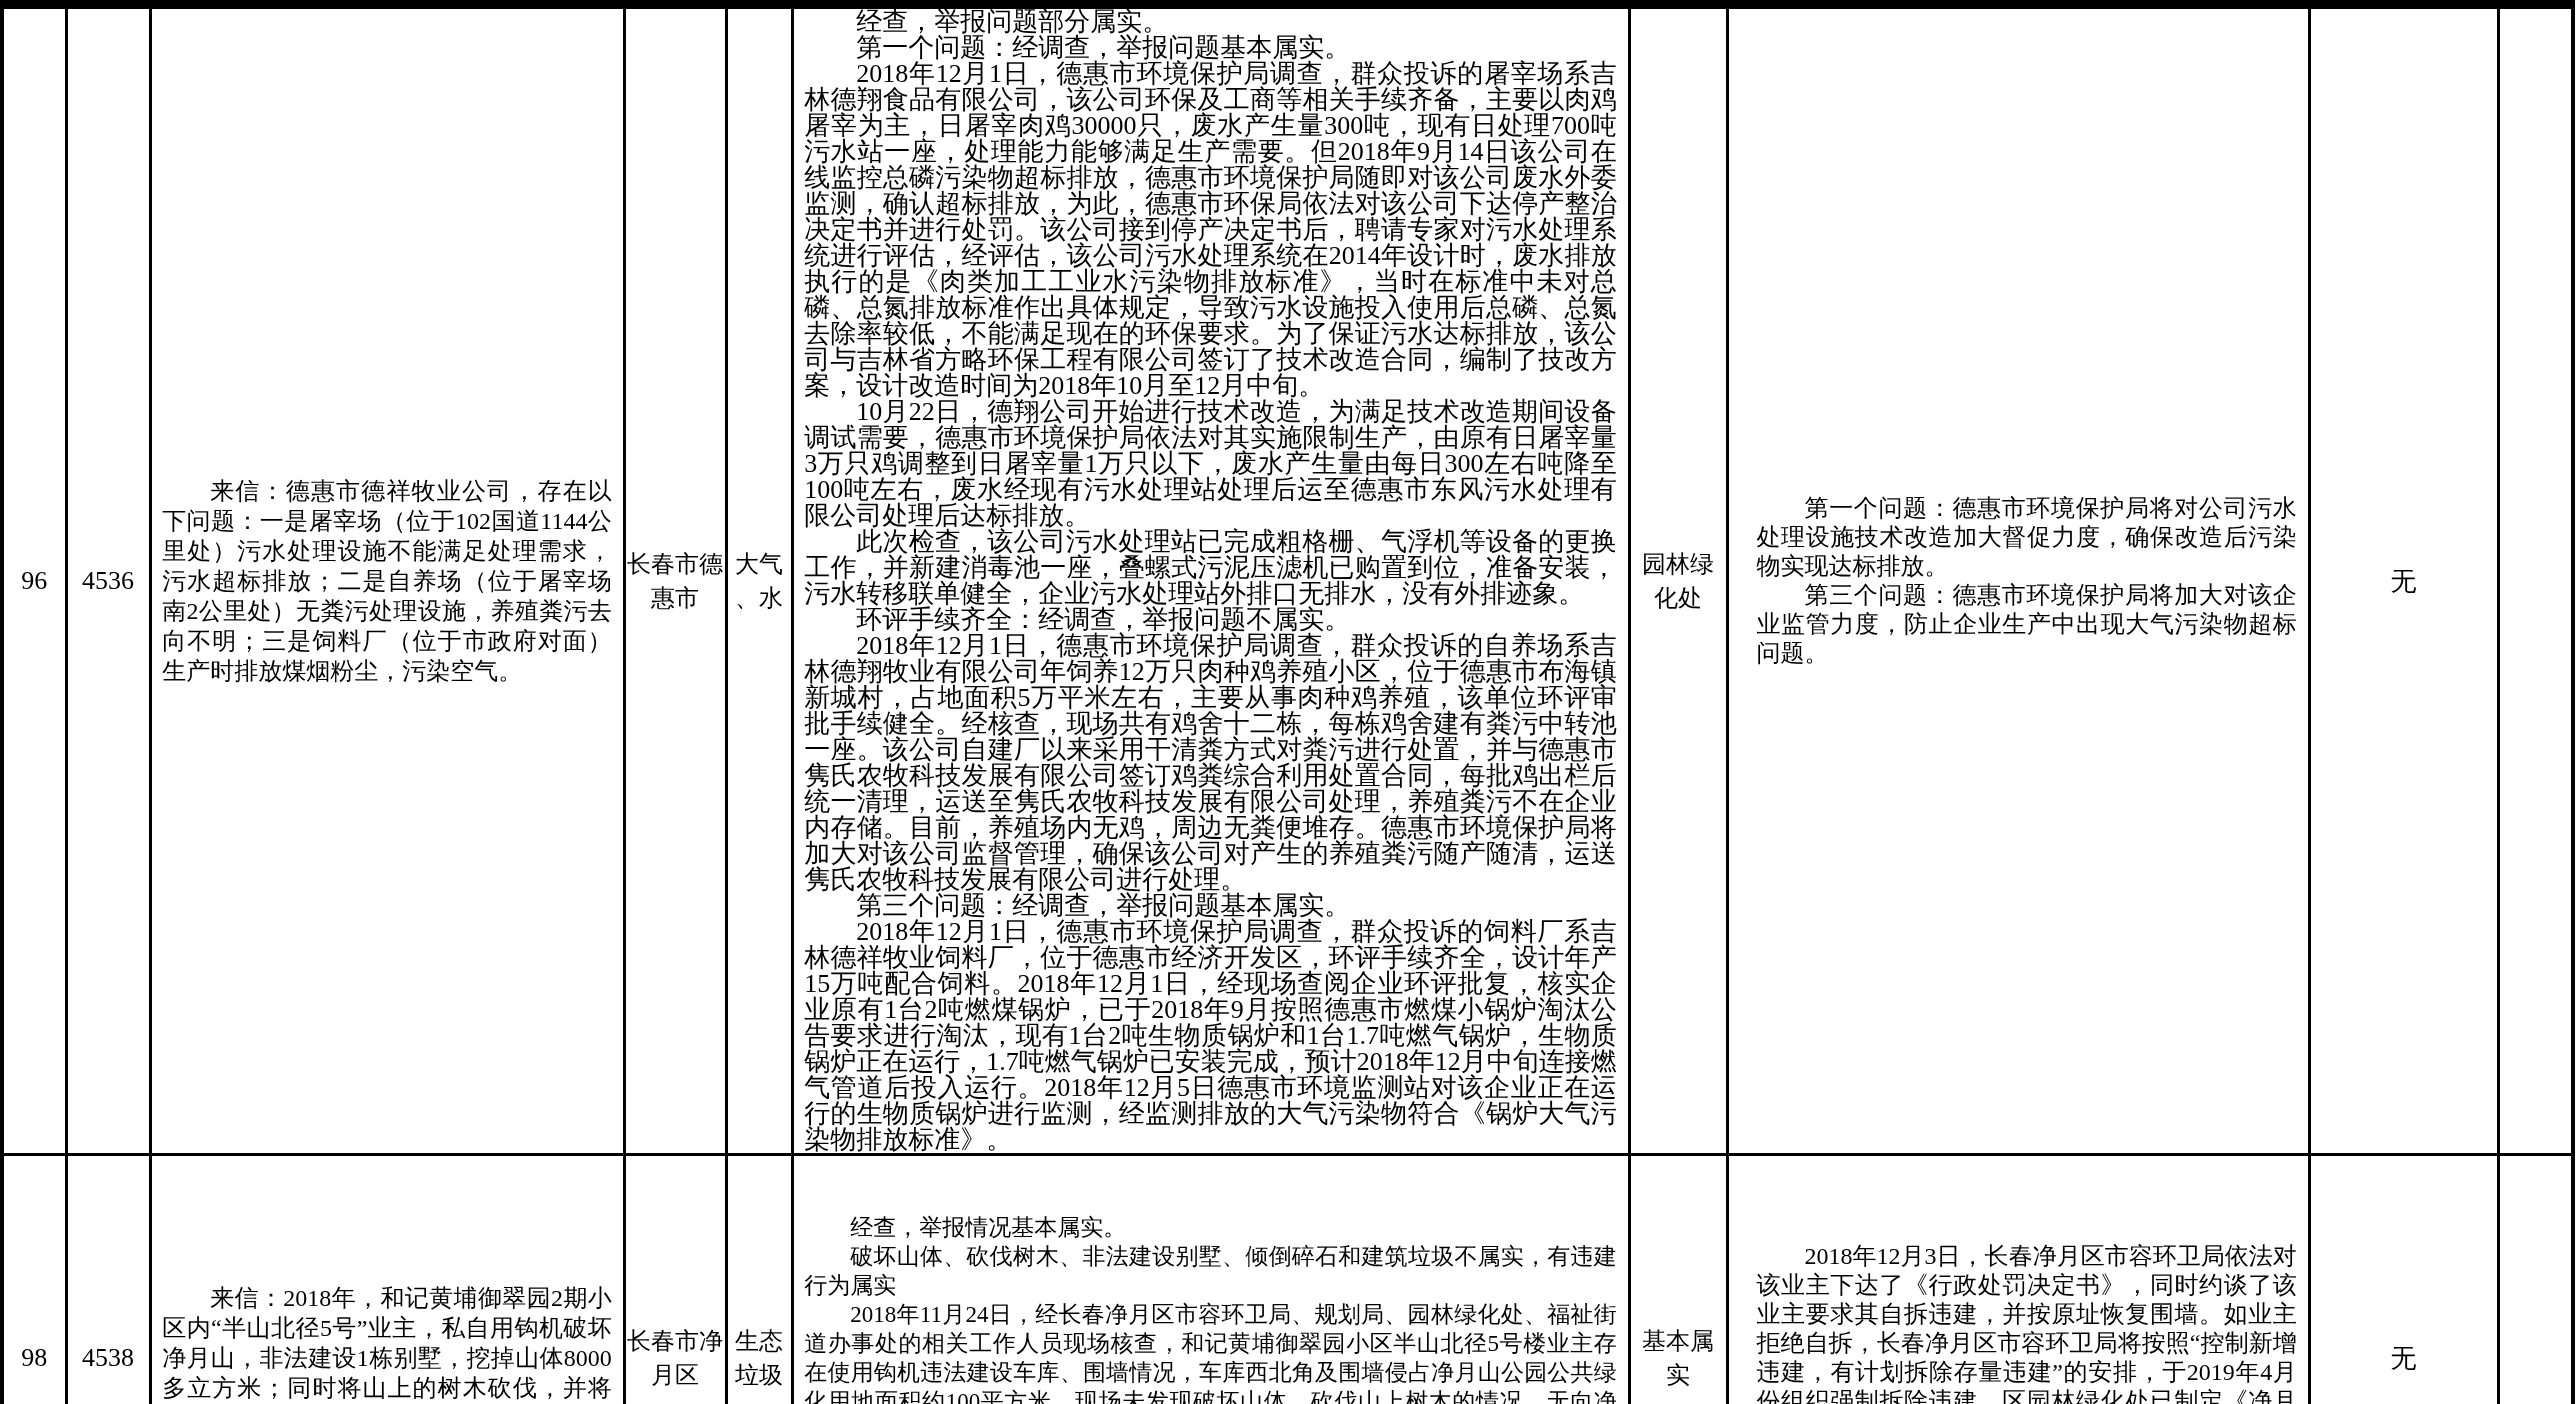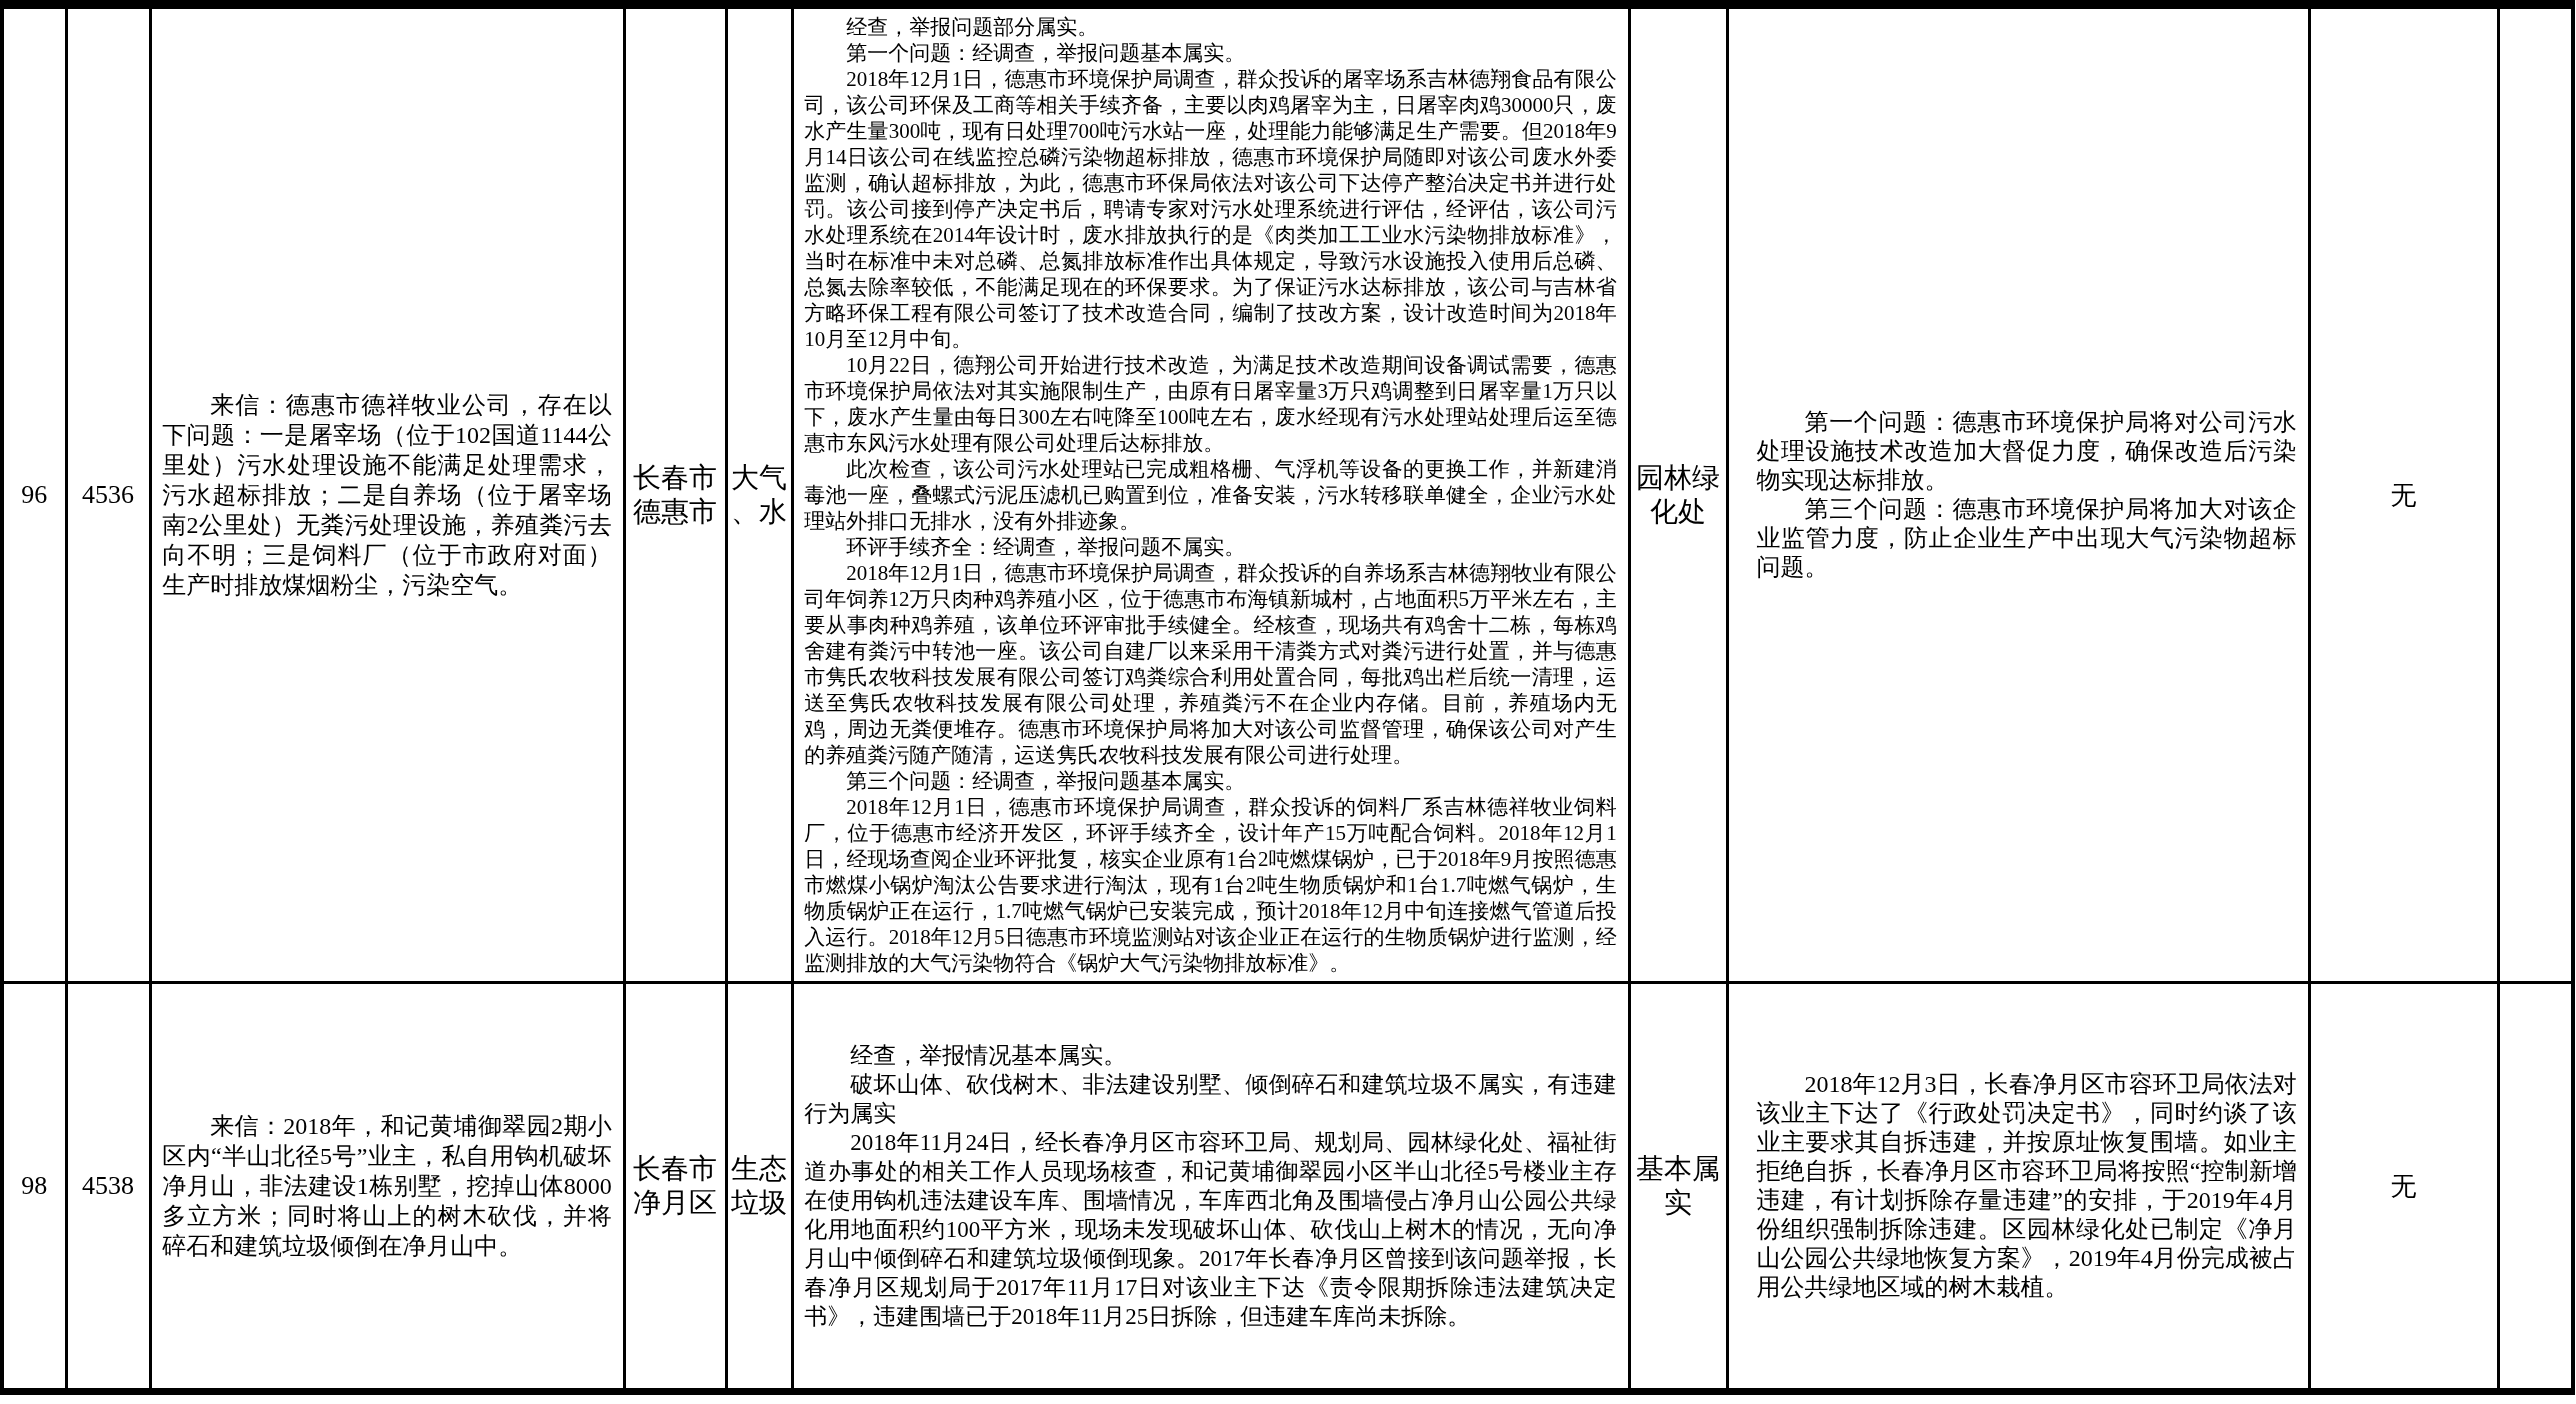--- a/index.html
+++ b/index.html
@@ -26,37 +26,37 @@
     vertical-align: middle;
     overflow: hidden;
   }
   td.center {
     text-align: center;
   }
   td.num {
     font-size: 26px;
   }
   td.mid {
-    font-size: 28px;
+    font-size: 24px;
     line-height: 34px;
   }
   td.pollution {
     line-break: anywhere;
     word-break: break-all;
   }
   td.longtext {
     padding: 0 10.7px;
   }
   td.complaint {
     font-size: 24px;
     line-height: 30px;
     margin-left: 22px;
   }
   td.invest-96 {
-    font-size: 21px;
+    font-size: 26px;
     line-height: 26px;
   }
   td.invest-98 {
     font-size: 23px;
     line-height: 29px;
   }
   td.handling {
     font-size: 24px;
     line-height: 29px;
     padding-left: 28px;

